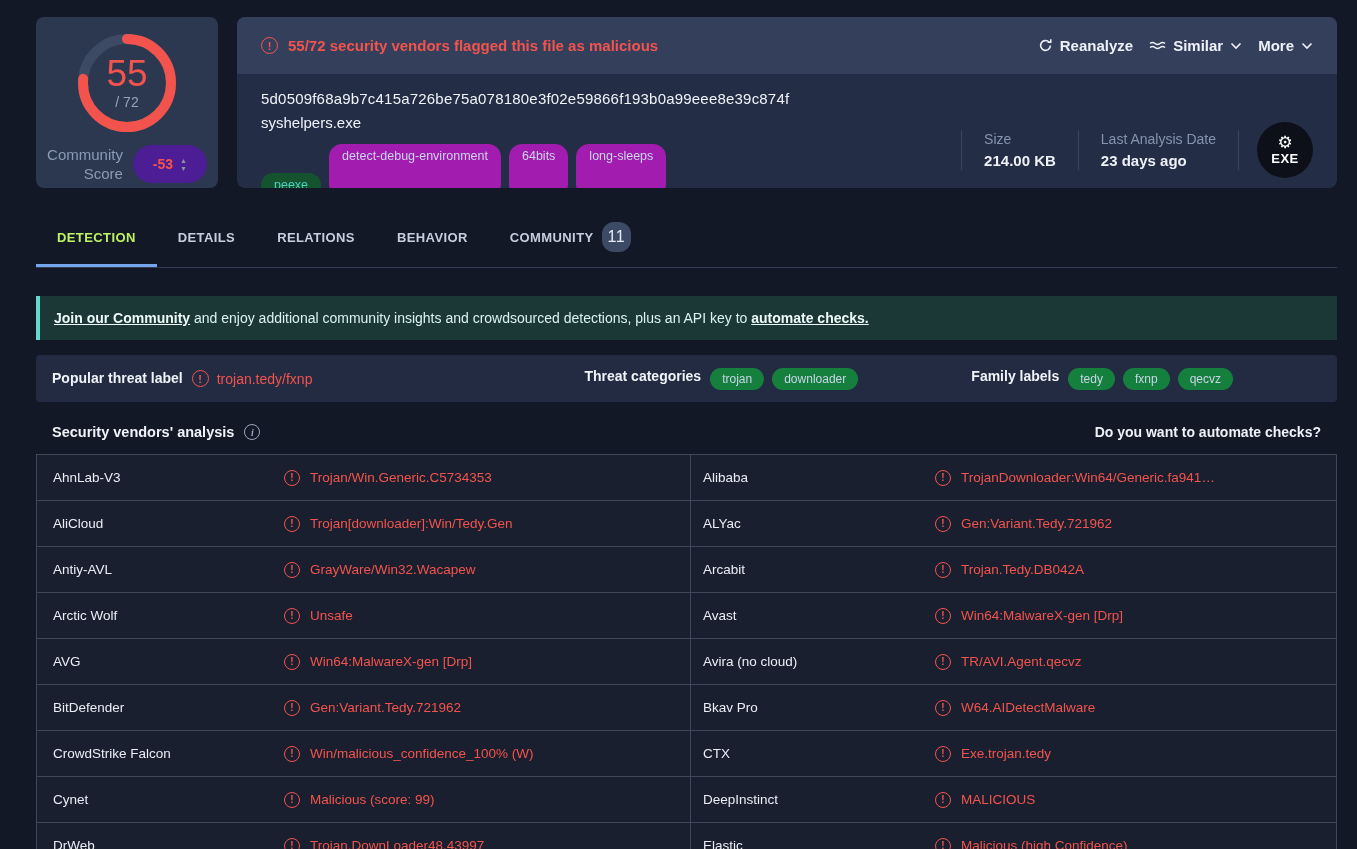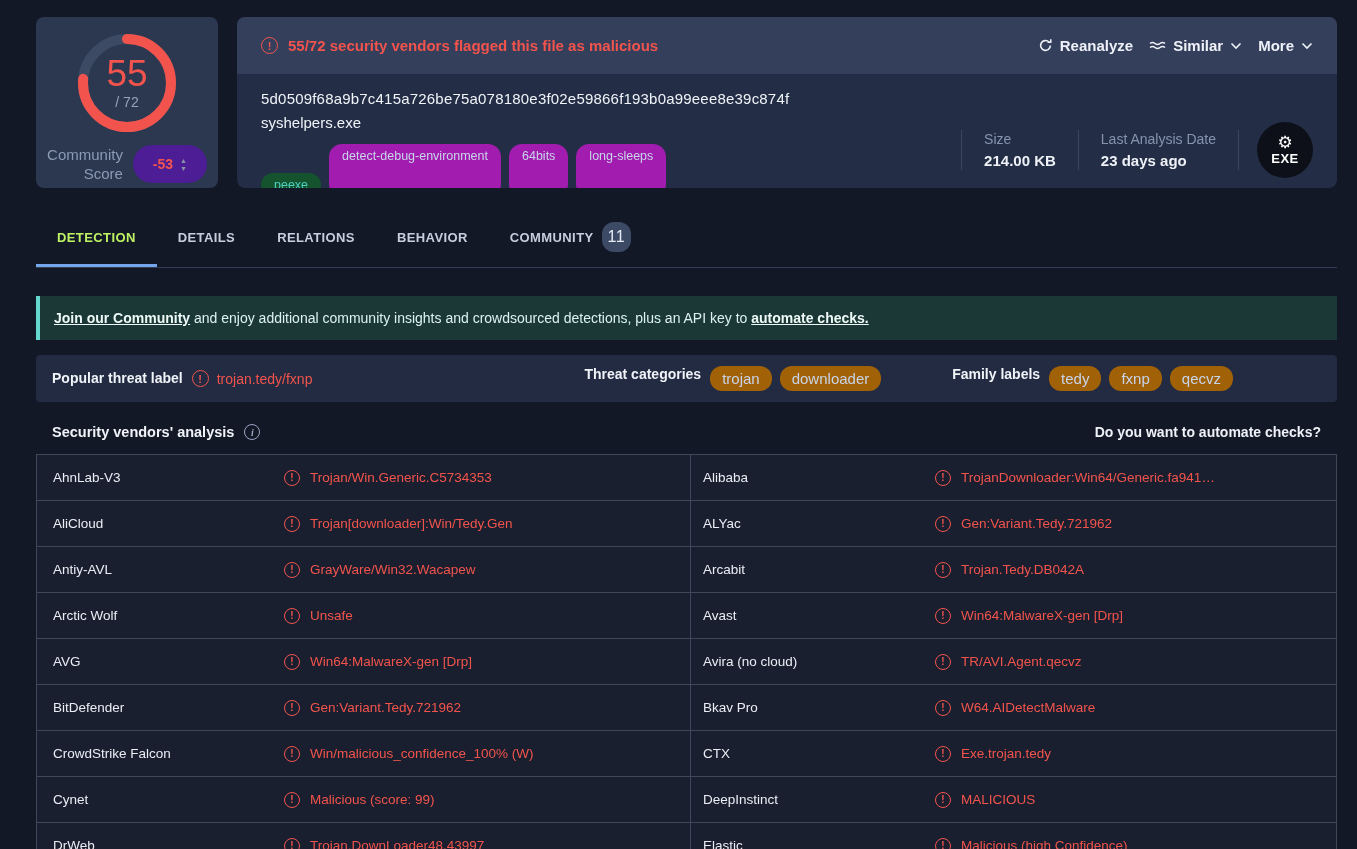--- a/index.html
+++ b/index.html
@@ -91,21 +91,21 @@
 
   
   .threat-bar {
     margin-top:15px; height:47px; background:#222b41; border-radius:4px;
     display:flex; align-items:center; padding:0 16px; font-size:14px;
   }
   .threat-group { display:flex; align-items:flex-start; gap:9px; }
   .threat-group .glabel { font-weight:bold; color:#f0f3f8; }
   .threat-value { color:#f2544d; display:flex; align-items:center; gap:8px; }
   .pill {
-    background:#a16207; color:#c7d4ea; font-size:15px;
+    background:#15803d; color:#c7d4ea; font-size:12px;
     padding:4px 12px; border-radius:12px; cursor:pointer; white-space:nowrap;
   }
   .tg-mid { margin-left:272px; }
   .tg-right { margin-left:auto; margin-right:88px; }
   .pills { display:flex; gap:8px; }
 
   
   .analysis-header {
     margin-top:8px; height:44px; display:flex; align-items:center; padding:0 16px;
   }

